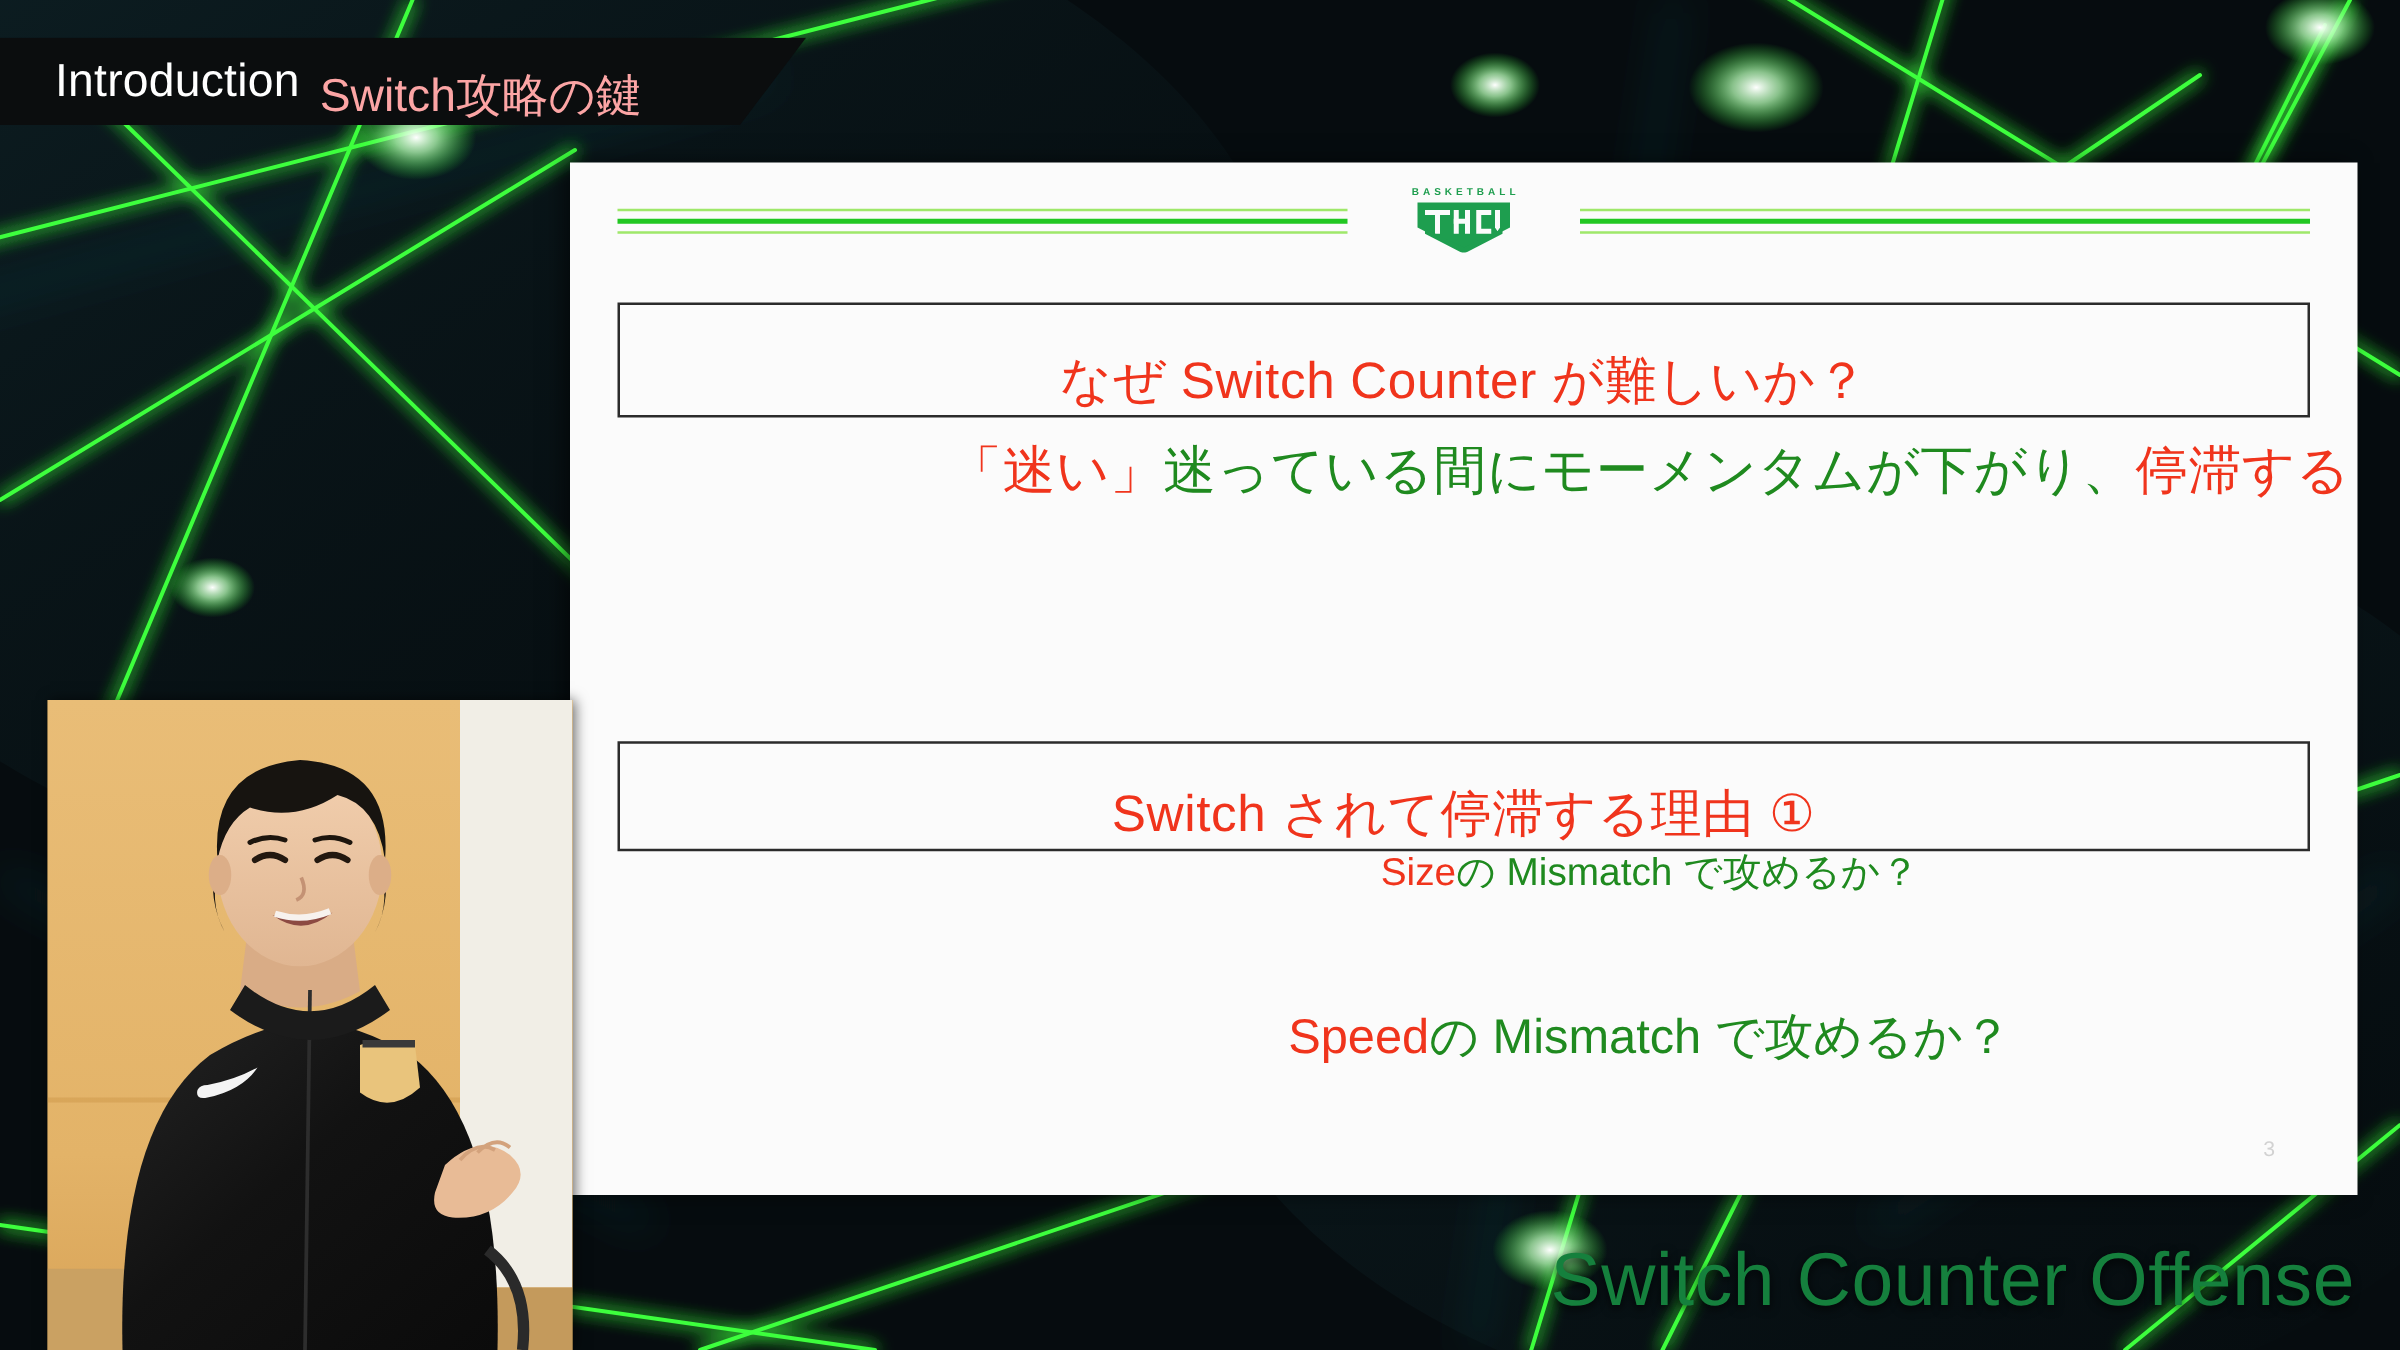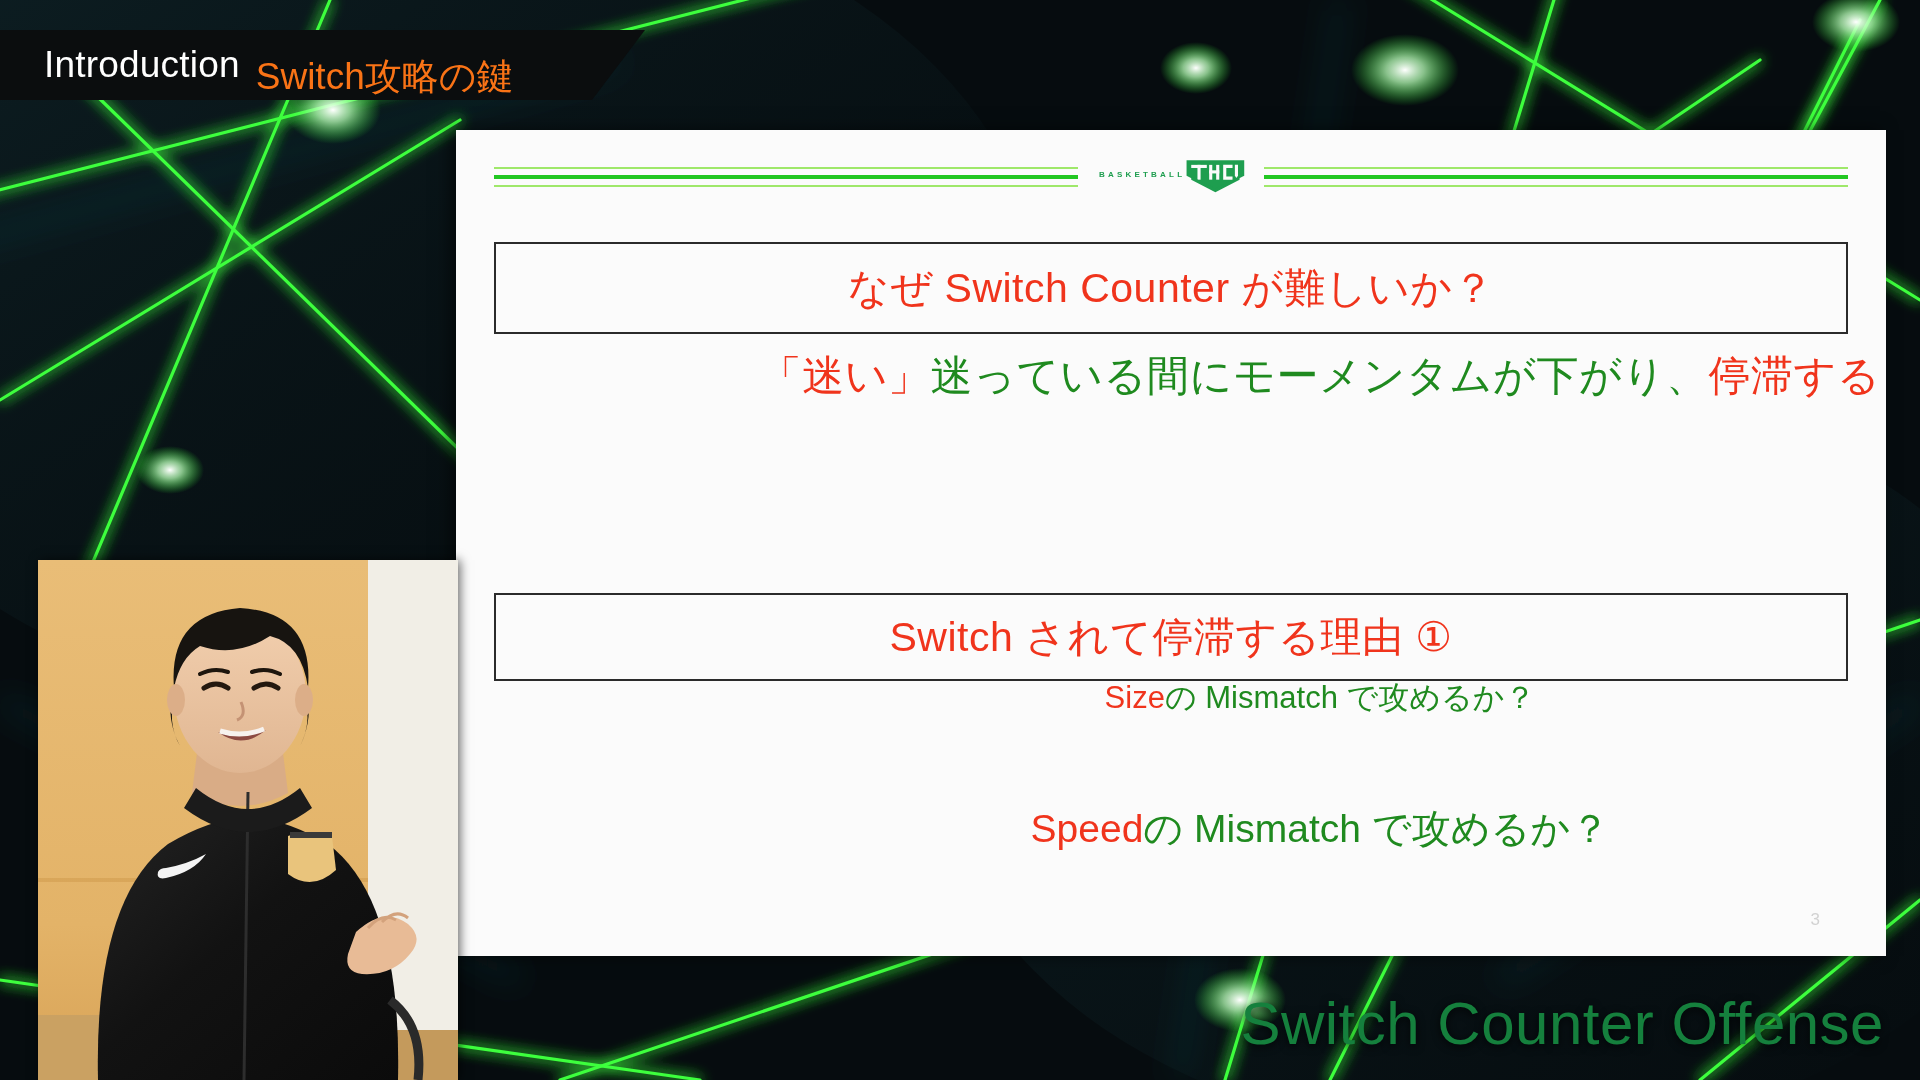--- a/index.html
+++ b/index.html
@@ -45,21 +45,21 @@
     box-sizing: border-box;
     z-index: 5;
   }
   #header-banner .h-en {
     color: #ffffff;
     font-size: 37px;
     letter-spacing: 0.2px;
     white-space: nowrap;
   }
   #header-banner .h-jp {
-    color: #f97316;
+    color: #fca5a5;
     font-size: 37px;
     margin-left: 16px;
     white-space: nowrap;
     margin-top: 24px;
   }
 
   
   #slide {
     position: absolute;
     left: 456px; top: 130px;
@@ -87,21 +87,21 @@
   }
   .rule-group.left  { margin-left: 38px; }
   .rule-group.right { margin-right: 38px; }
   .rule-thin  { height: 2px; background: #9fe86a; }
   .rule-thick { height: 4px; background: #22c722; }
 
   #logo {
     width: 150px;
     flex: 0 0 150px;
     display: flex;
-    flex-direction: row;
+    flex-direction: column;
     align-items: center;
     justify-content: center;
     margin: 0 18px;
   }
   #logo .logo-word {
     font-size: 8px;
     letter-spacing: 3.2px;
     color: #1e9e4f;
     font-weight: bold;
     margin-bottom: 2px;
@@ -111,21 +111,21 @@
 
   
   .heading-box {
     position: absolute;
     left: 38px;
     width: 1354px;
     border: 2px solid #2b2b2b;
     background: #fbfbfb;
     box-sizing: border-box;
     display: flex;
-    align-items: center;
+    align-items: flex-end;
     justify-content: center;
   }
   #box-why    { top: 112px; height: 92px; }
   #box-reason { top: 463px; height: 88px; }
 
   .heading-text {
     font-size: 41px;
     color: #f0341c;
     letter-spacing: 0.5px;
     white-space: nowrap;

